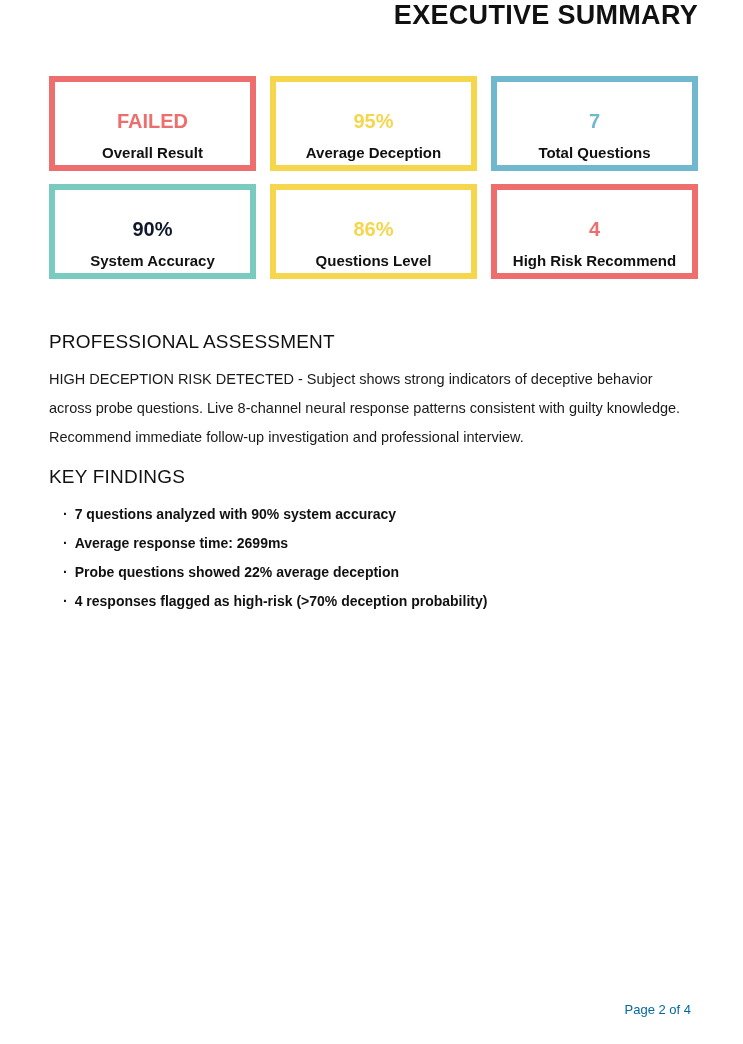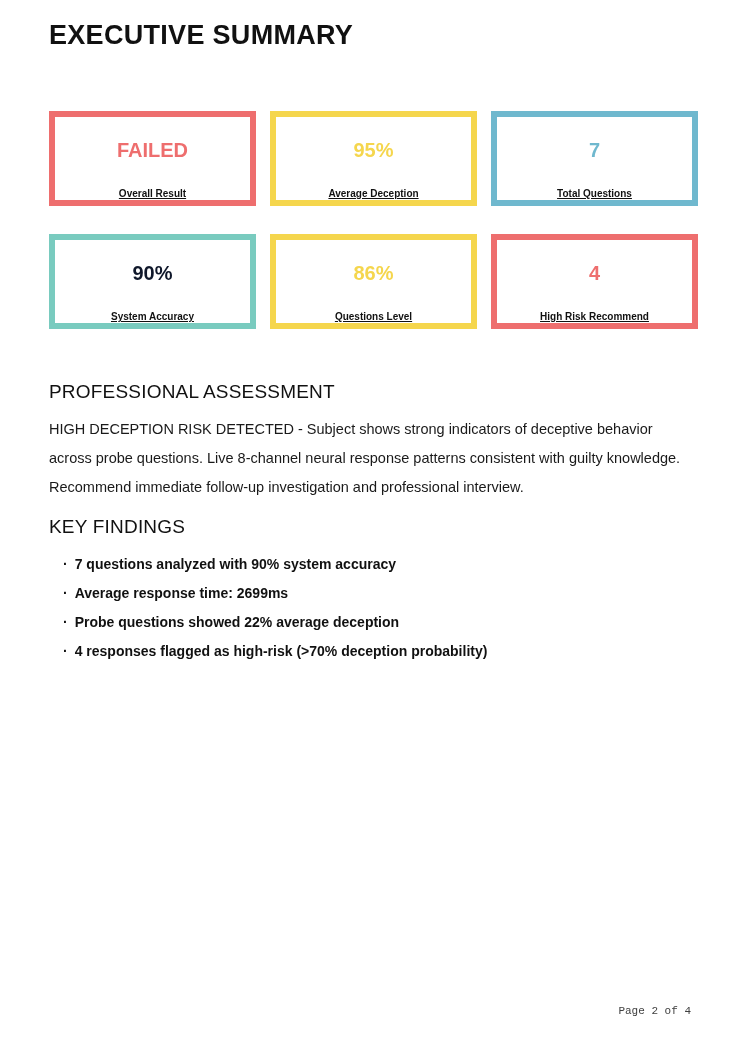--- a/index.html
+++ b/index.html
@@ -9,57 +9,55 @@
     height: 1044px;
     position: relative;
     font-family: "Liberation Sans", "DejaVu Sans", sans-serif;
     color: #111111;
     overflow: hidden;
   }
   .content {
     padding: 0 45px 0 49px;
   }
   h1.page-title {
-    margin-top: 20px;
     font-size: 27px;
     font-weight: bold;
     letter-spacing: 0.3px;
     color: #111111;
+    text-align: right;
   }
   .cards {
     margin-top: 45px;
     display: grid;
     grid-template-columns: repeat(3, 1fr);
     column-gap: 14px;
     row-gap: 13px;
   }
   .card {
     height: 95px;
     border: 6px solid #cccccc;
     background: #ffffff;
     display: flex;
     flex-direction: column;
     align-items: center;
-    justify-content: space-between;
+    justify-content: center;
     gap: 15px;
     padding-top: 23px;
     text-align: center;
-    margin-top: 15px;
   }
   .card-value {
     font-size: 20px;
     font-weight: bold;
     line-height: 20px;
   }
   .card-label {
-    font-size: 10px;
+    font-size: 15px;
     font-weight: bold;
     color: #111111;
     line-height: 13px;
-    text-decoration: underline;
   }
   h2.section-heading {
     font-size: 19px;
     font-weight: normal;
     letter-spacing: 0.2px;
     color: #111111;
     line-height: 22px;
   }
   h2.assessment-heading { margin-top: 52px; }
   p.assessment-body {
@@ -85,23 +83,22 @@
   }
   ul.findings-list li::before {
     content: "\00B7";
     margin-right: 7px;
     font-weight: bold;
   }
   .page-footer {
     position: absolute;
     right: 52px;
     bottom: 27px;
-    font-size: 11px;
-    color: #404040;
-    font-family: Liberation Mono, monospace;
+    font-size: 13px;
+    color: #0369a1;
   }
 </style>
 </head>
 <body>
 
 <div class="content">
 
   <h1 class="page-title">EXECUTIVE SUMMARY</h1>
 
   <div class="cards">

